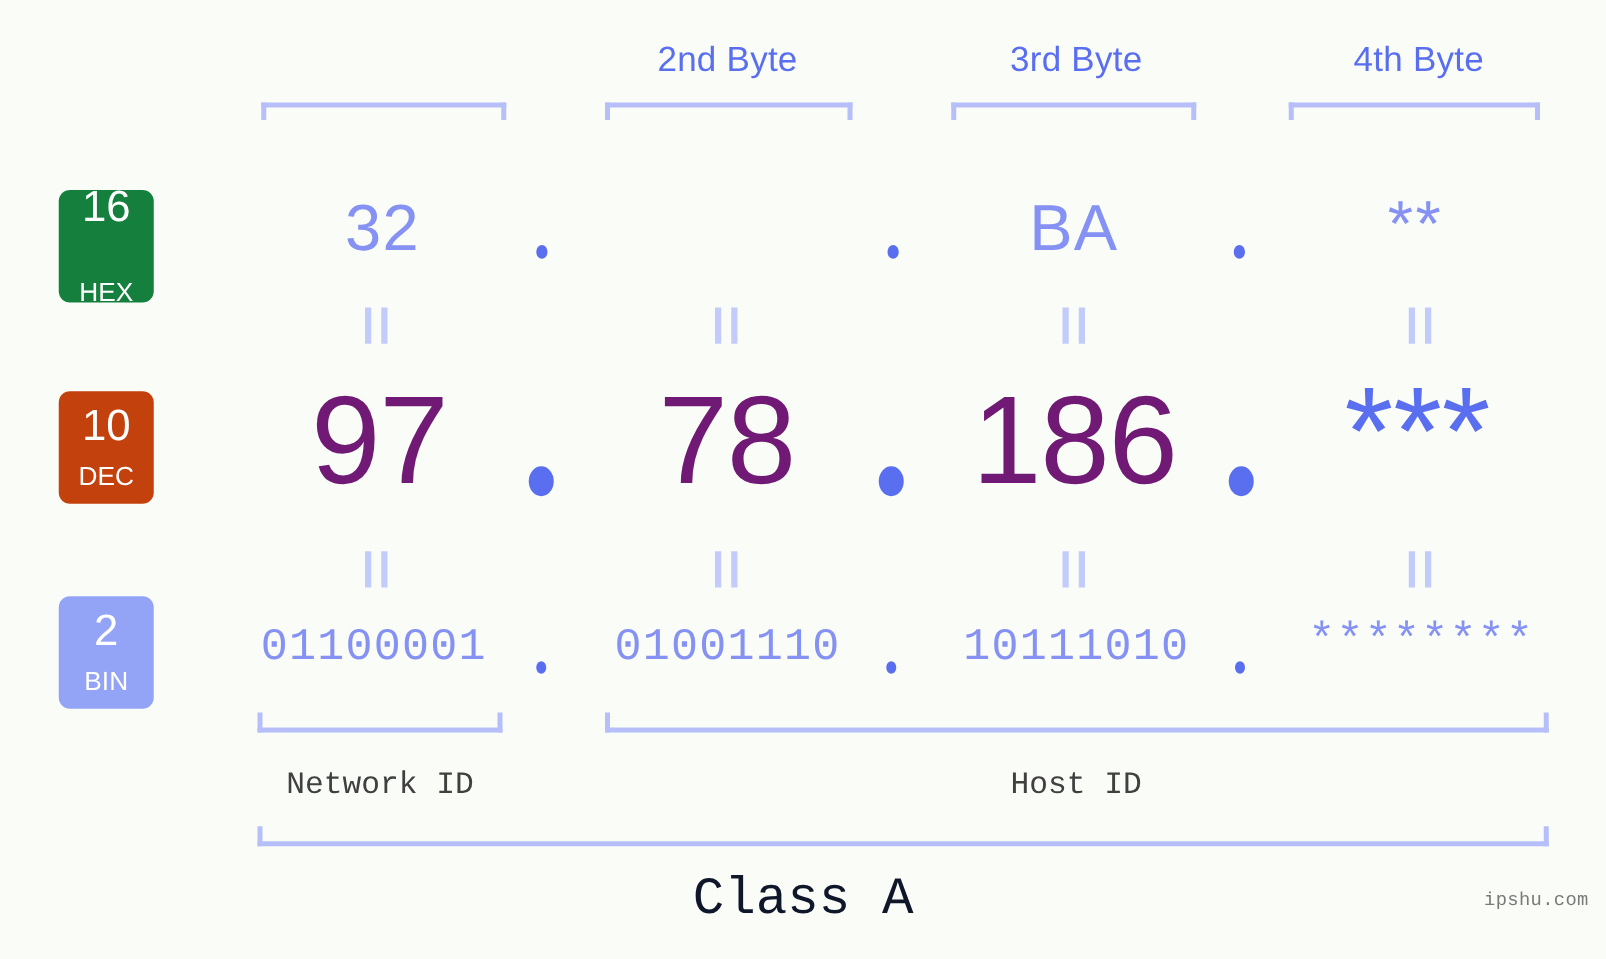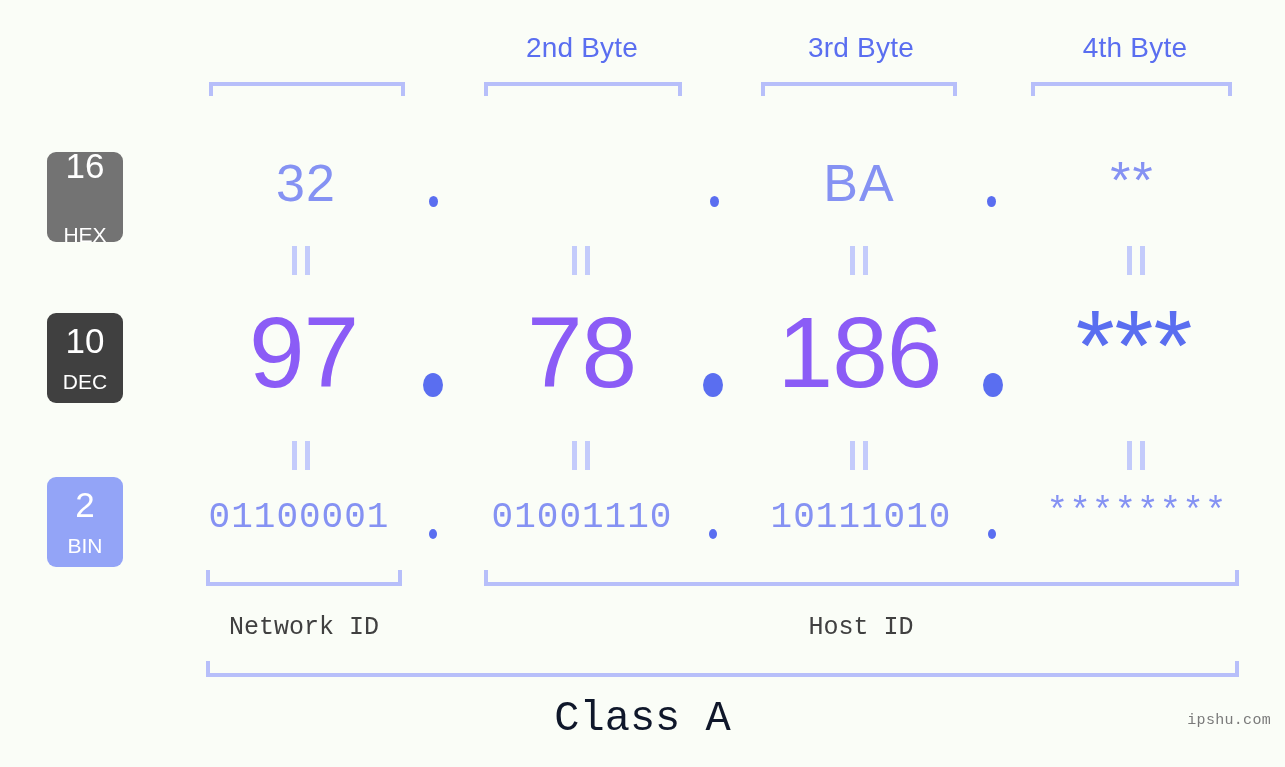--- a/index.html
+++ b/index.html
@@ -71,22 +71,22 @@
     font-size: 35px;
     line-height: 1.02;
     font-weight: 400;
   }
   .badge .radix {
     font-size: 21px;
     line-height: 1.1;
     font-weight: 400;
     margin-top: 12px;
   }
-  #badge-hex { top: 152px; height: 90px; background: #737373; gap: 28px; }
-  #badge-dec { top: 313px; height: 90px; background: #404040; }
+  #badge-hex { top: 152px; height: 90px; background: #15803d; gap: 28px; }
+  #badge-dec { top: 313px; height: 90px; background: #c2410c; }
   #badge-bin { top: 477px; height: 90px; background: #93a4f7; }
 
   
   .val {
     position: absolute;
     text-align: center;
     white-space: nowrap;
     color: #7b8bf2;
   }
   .hex-val {
@@ -100,21 +100,21 @@
     font-family: "Liberation Sans", sans-serif;
     font-size: 52px;
     top: 150px;
     color: #8592f3;
     letter-spacing: 2px;
   }
   .dec-val {
     font-family: "Liberation Sans", sans-serif;
     font-size: 100px;
     top: 295px;
-    color: #8b5cf6;
+    color: #701a75;
     letter-spacing: -1px;
   }
   .dec-star {
     font-family: "Liberation Sans", sans-serif;
     font-size: 100px;
     top: 288px;
     color: #5a6ef0;
     letter-spacing: 0px;
     font-weight: 400;
   }

